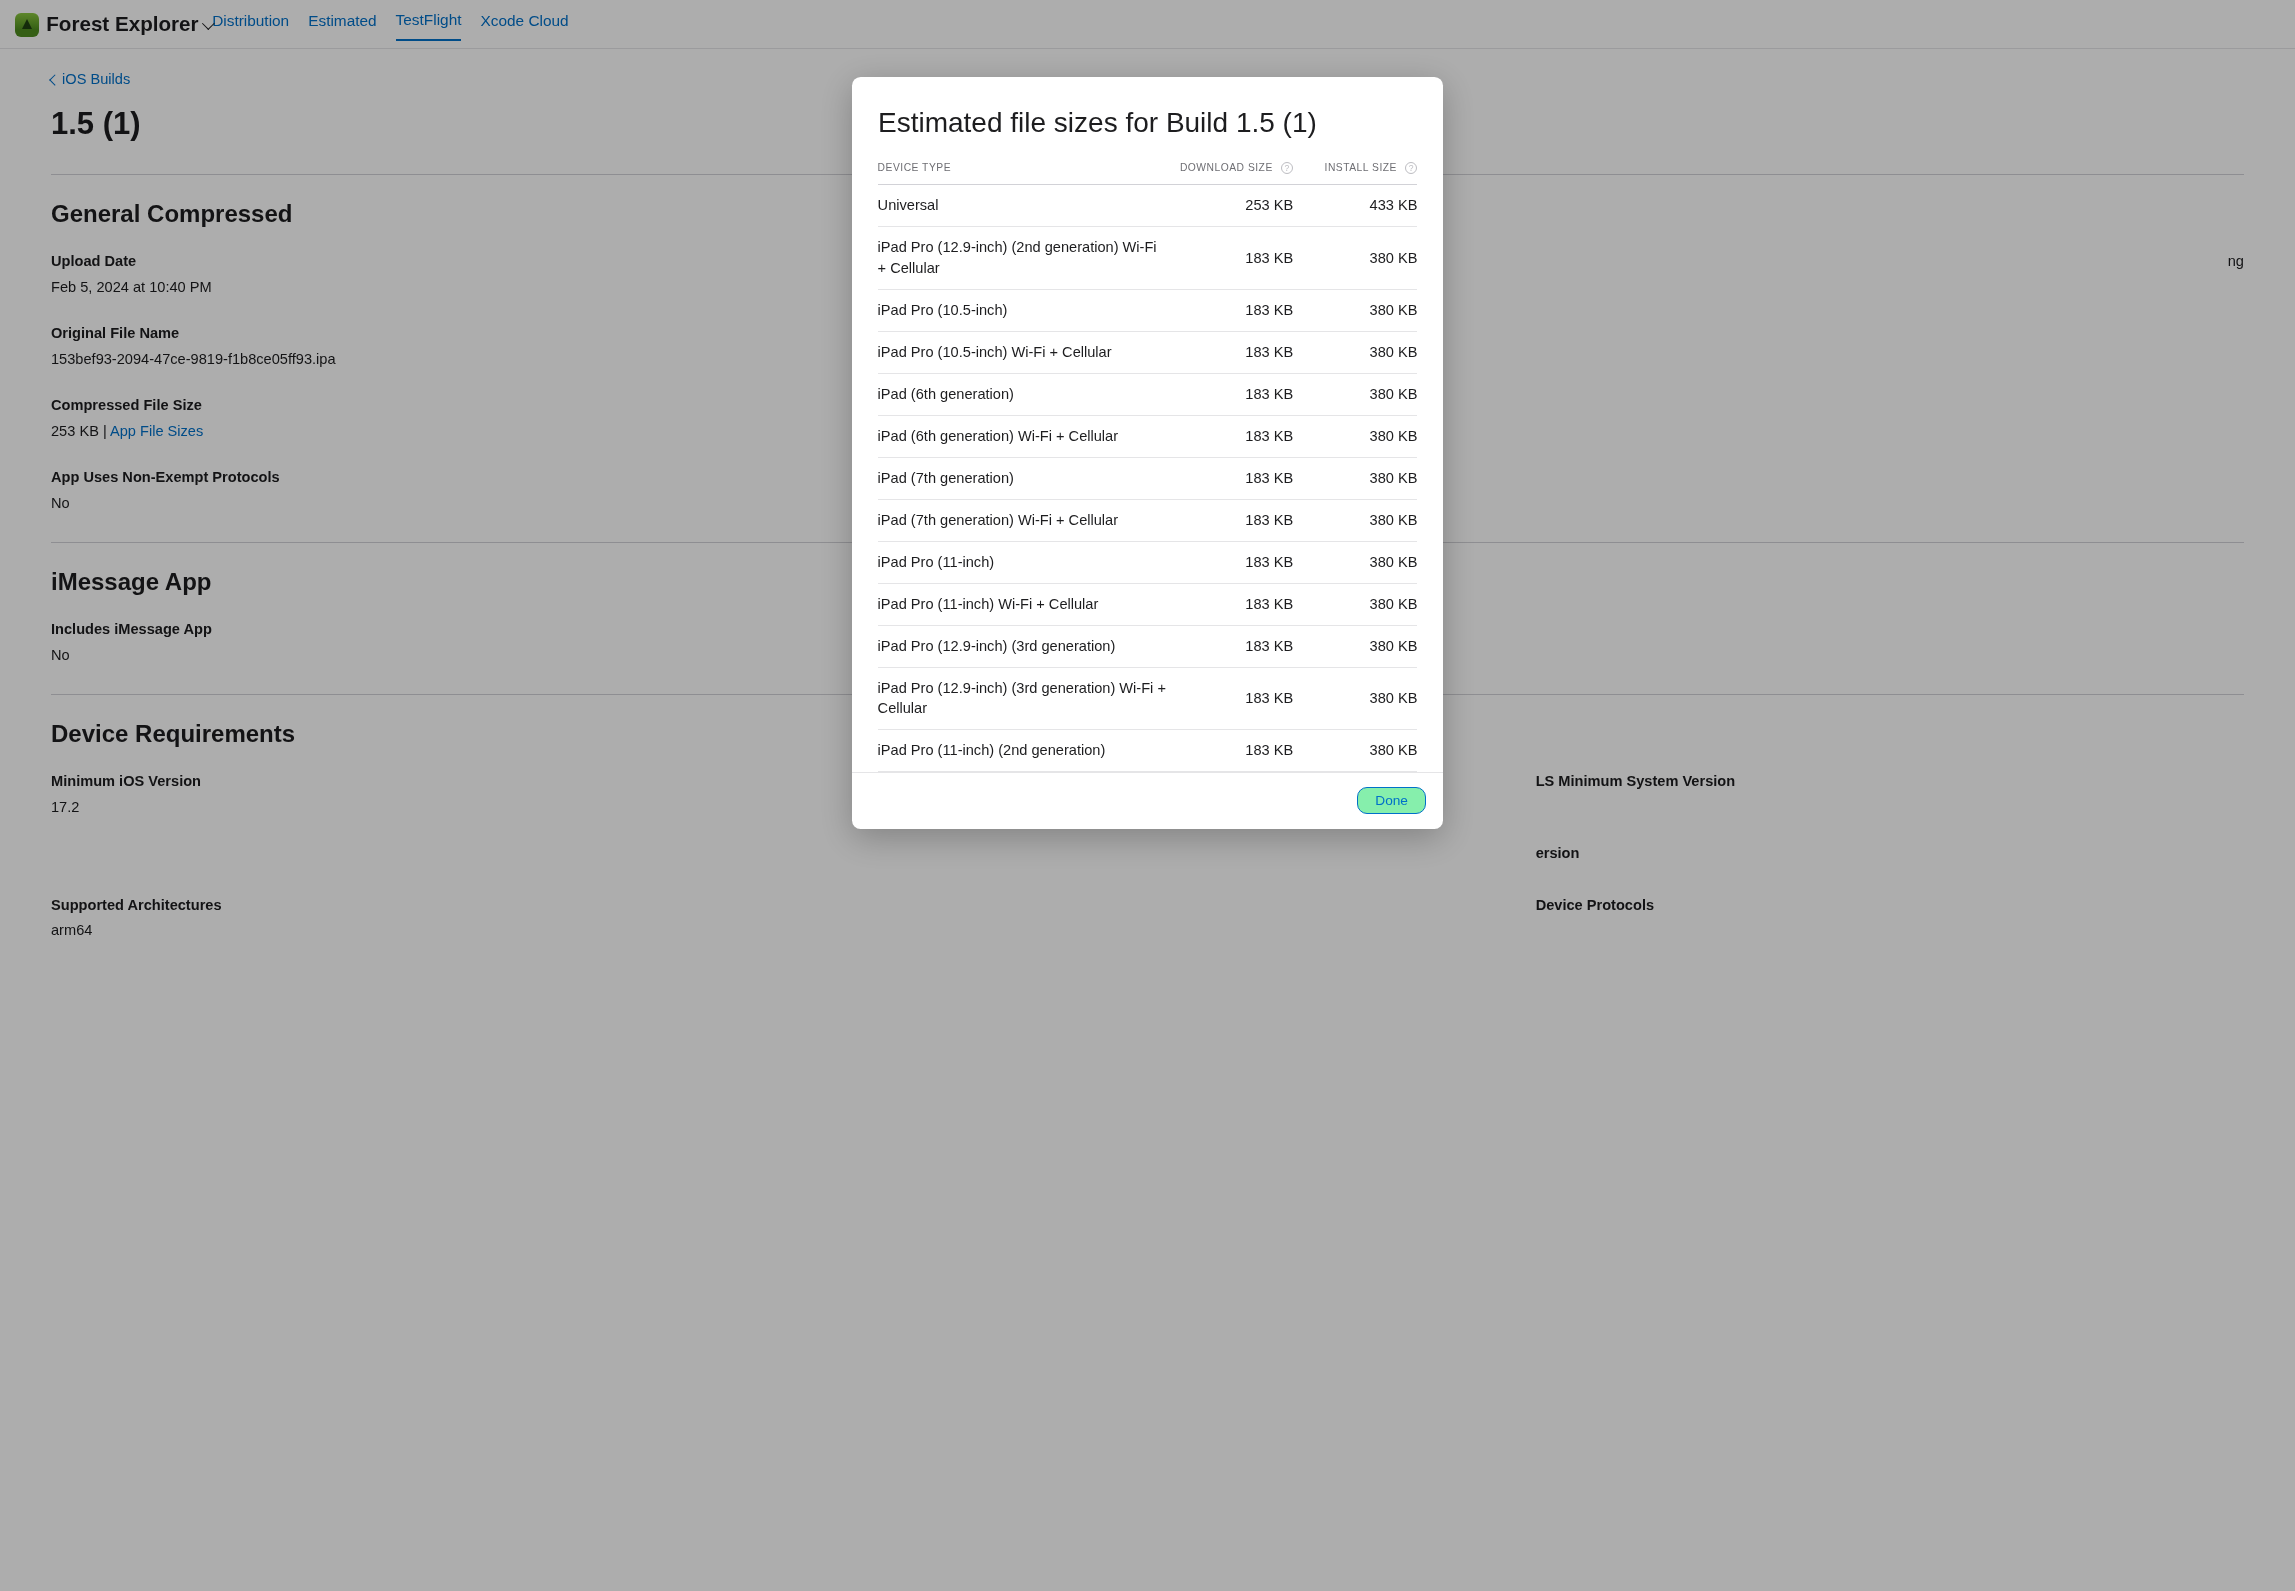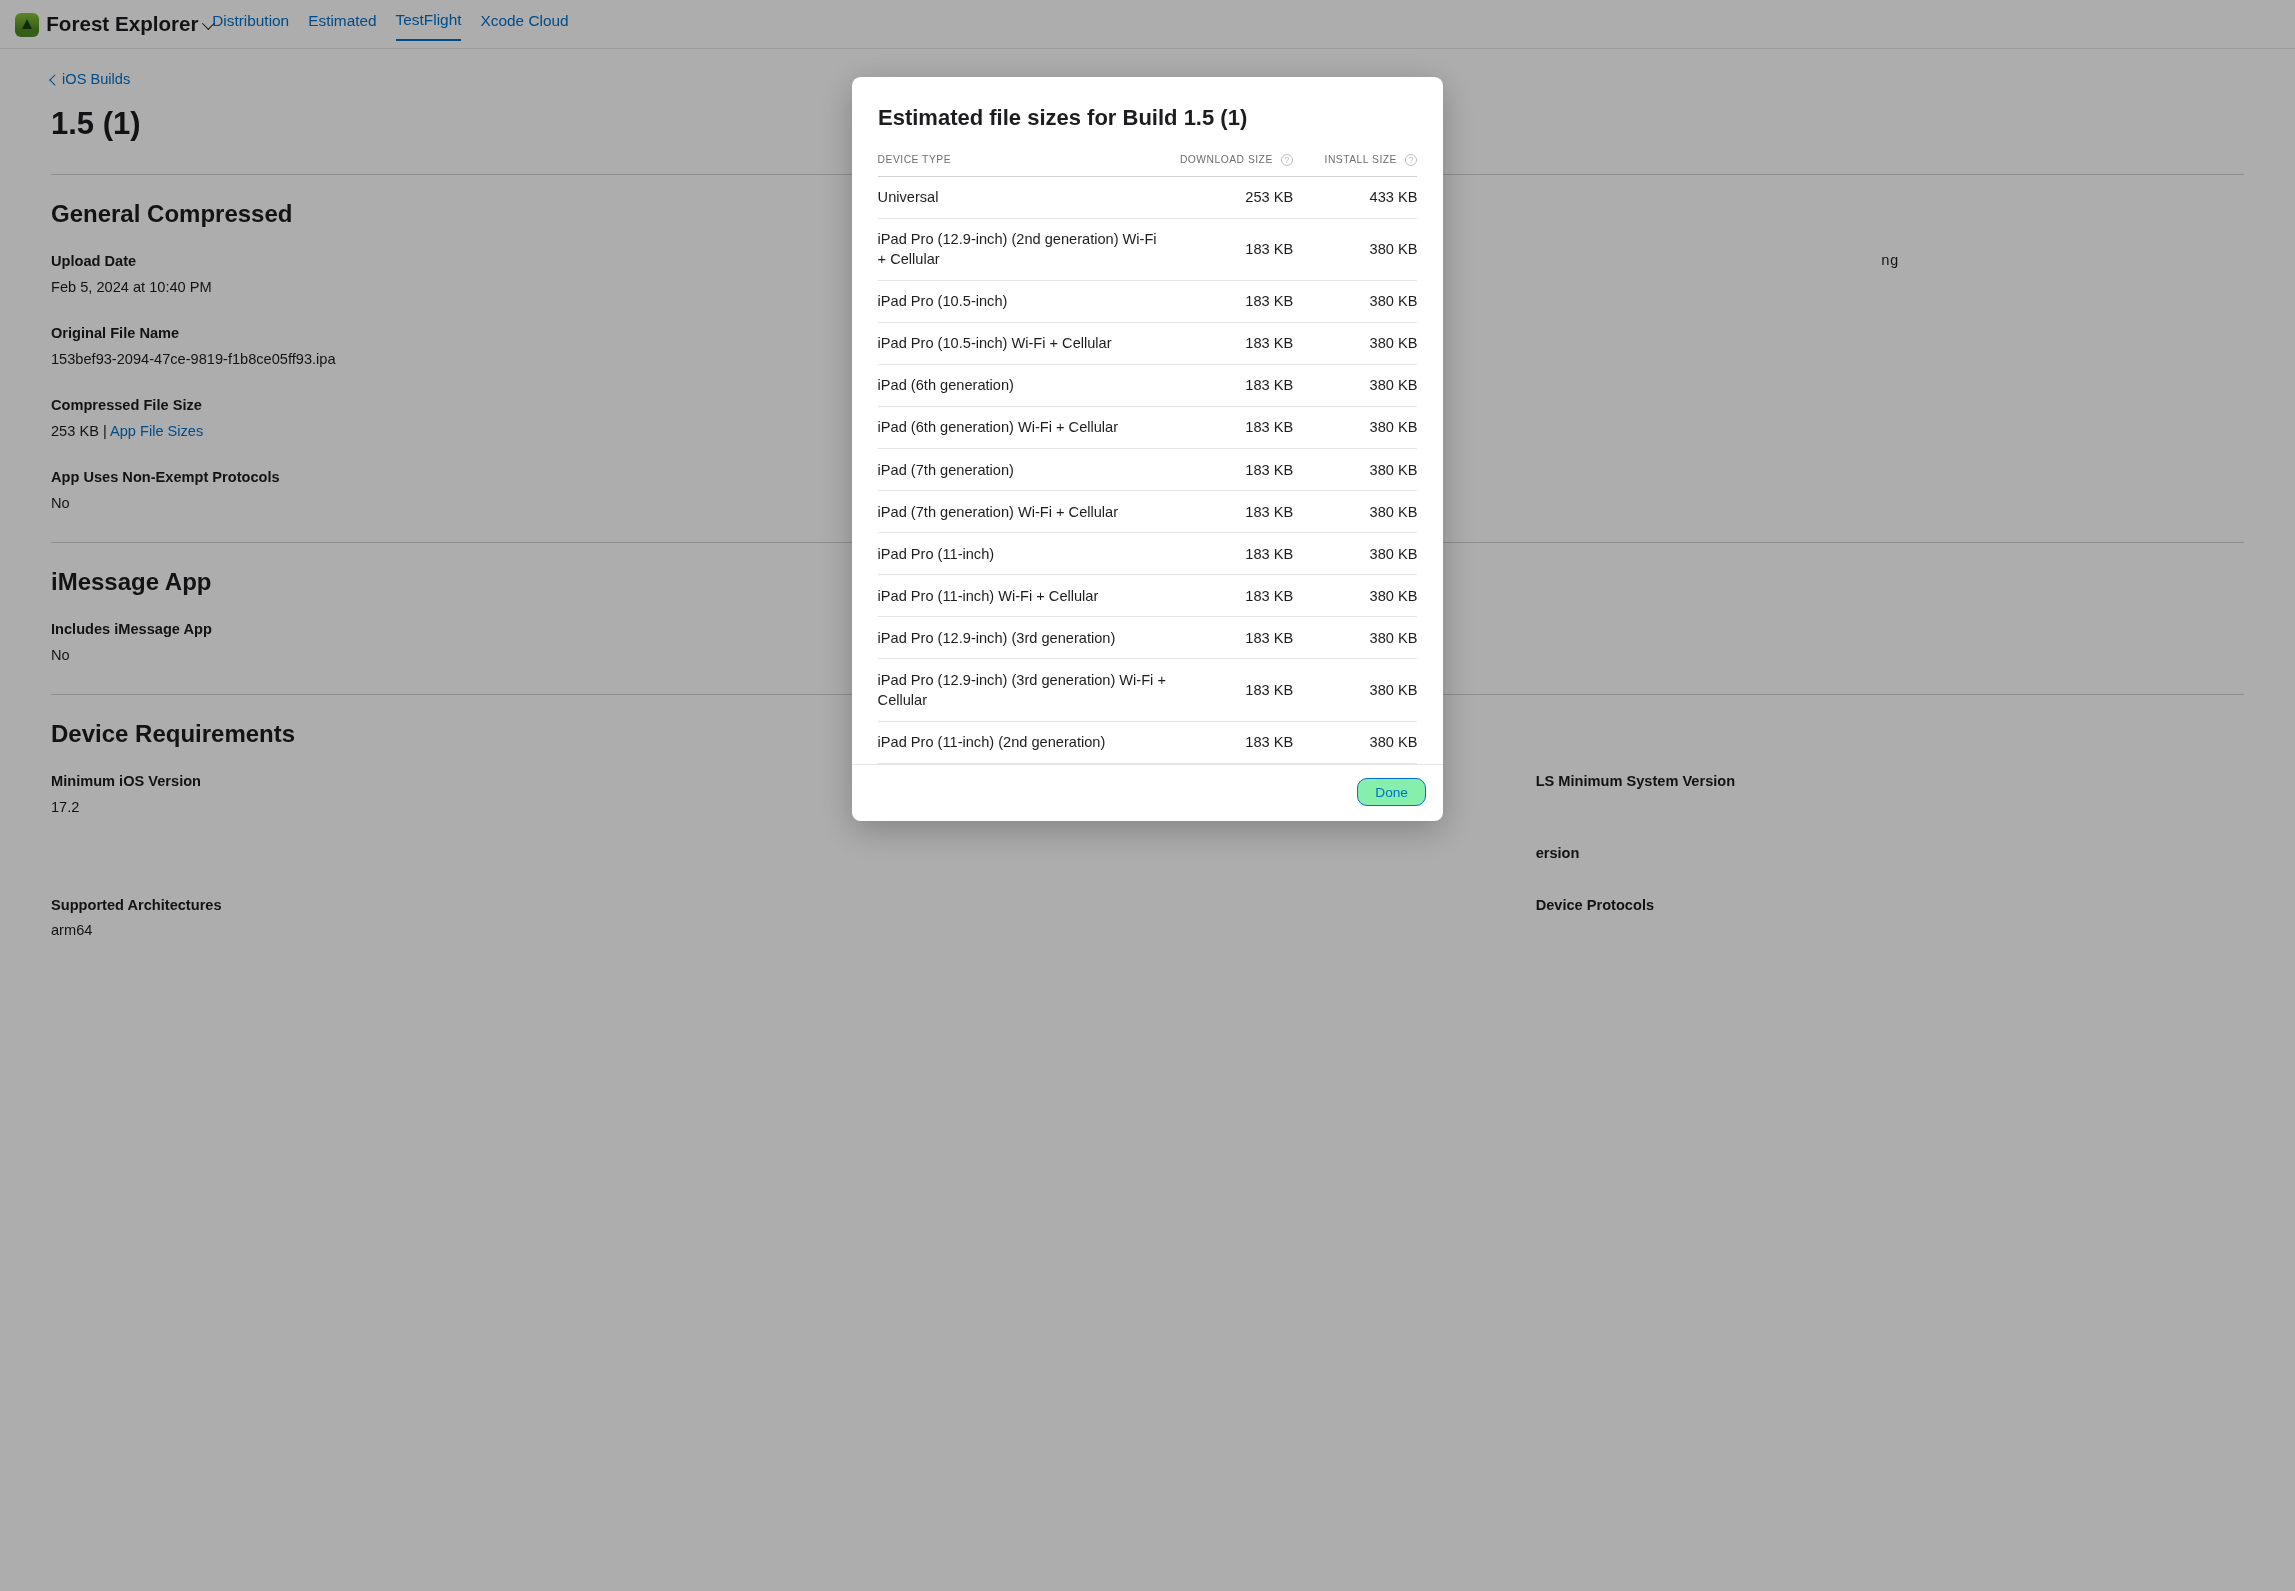--- a/index.html
+++ b/index.html
@@ -83,21 +83,21 @@
   .modal {
     width: 591px;
     background:#fff;
     border-radius: 8.6px;
     box-shadow: 0 8.6px 34px rgba(0,0,0,0.25);
     display:flex;
     flex-direction:column;
     max-height: calc(100vh - 120px);
   }
   .modal-header { padding: 26px 26px 8.6px 26px; }
-  .modal-title { font-size:22px; font-weight:700; }
+  .modal-title { font-size:28px; font-weight:400; }
   .modal-body {
     padding: 0 8.6px 0 8.6px;
     overflow-y:auto;
     flex:1;
   }
   table.sizes { width: calc(100% - 34px); margin: 0 17px; border-collapse: collapse; }
   table.sizes thead th {
     text-align:left;
     font-size:10.3px;
     letter-spacing: 0.5px;
@@ -174,21 +174,21 @@
   <hr class="section-rule">
   <div class="section-title">General Compressed</div>
 
   <div class="info-grid">
     <div class="info-block">
       <div class="label">Upload Date</div>
       <div class="value">Feb 5, 2024 at 10:40 PM</div>
     </div>
     <div></div>
     <div class="info-block col-right">
-      <div class="value" style="text-align:center;font-family:Liberation Mono, monospace;">ng</div>
+      <div class="value" style="text-align:right;">ng</div>
     </div>
 
     <div class="info-block">
       <div class="label">Original File Name</div>
       <div class="value">153bef93-2094-47ce-9819-f1b8ce05ff93.ipa</div>
     </div>
     <div></div>
       <div></div>
 
     <div class="info-block">

